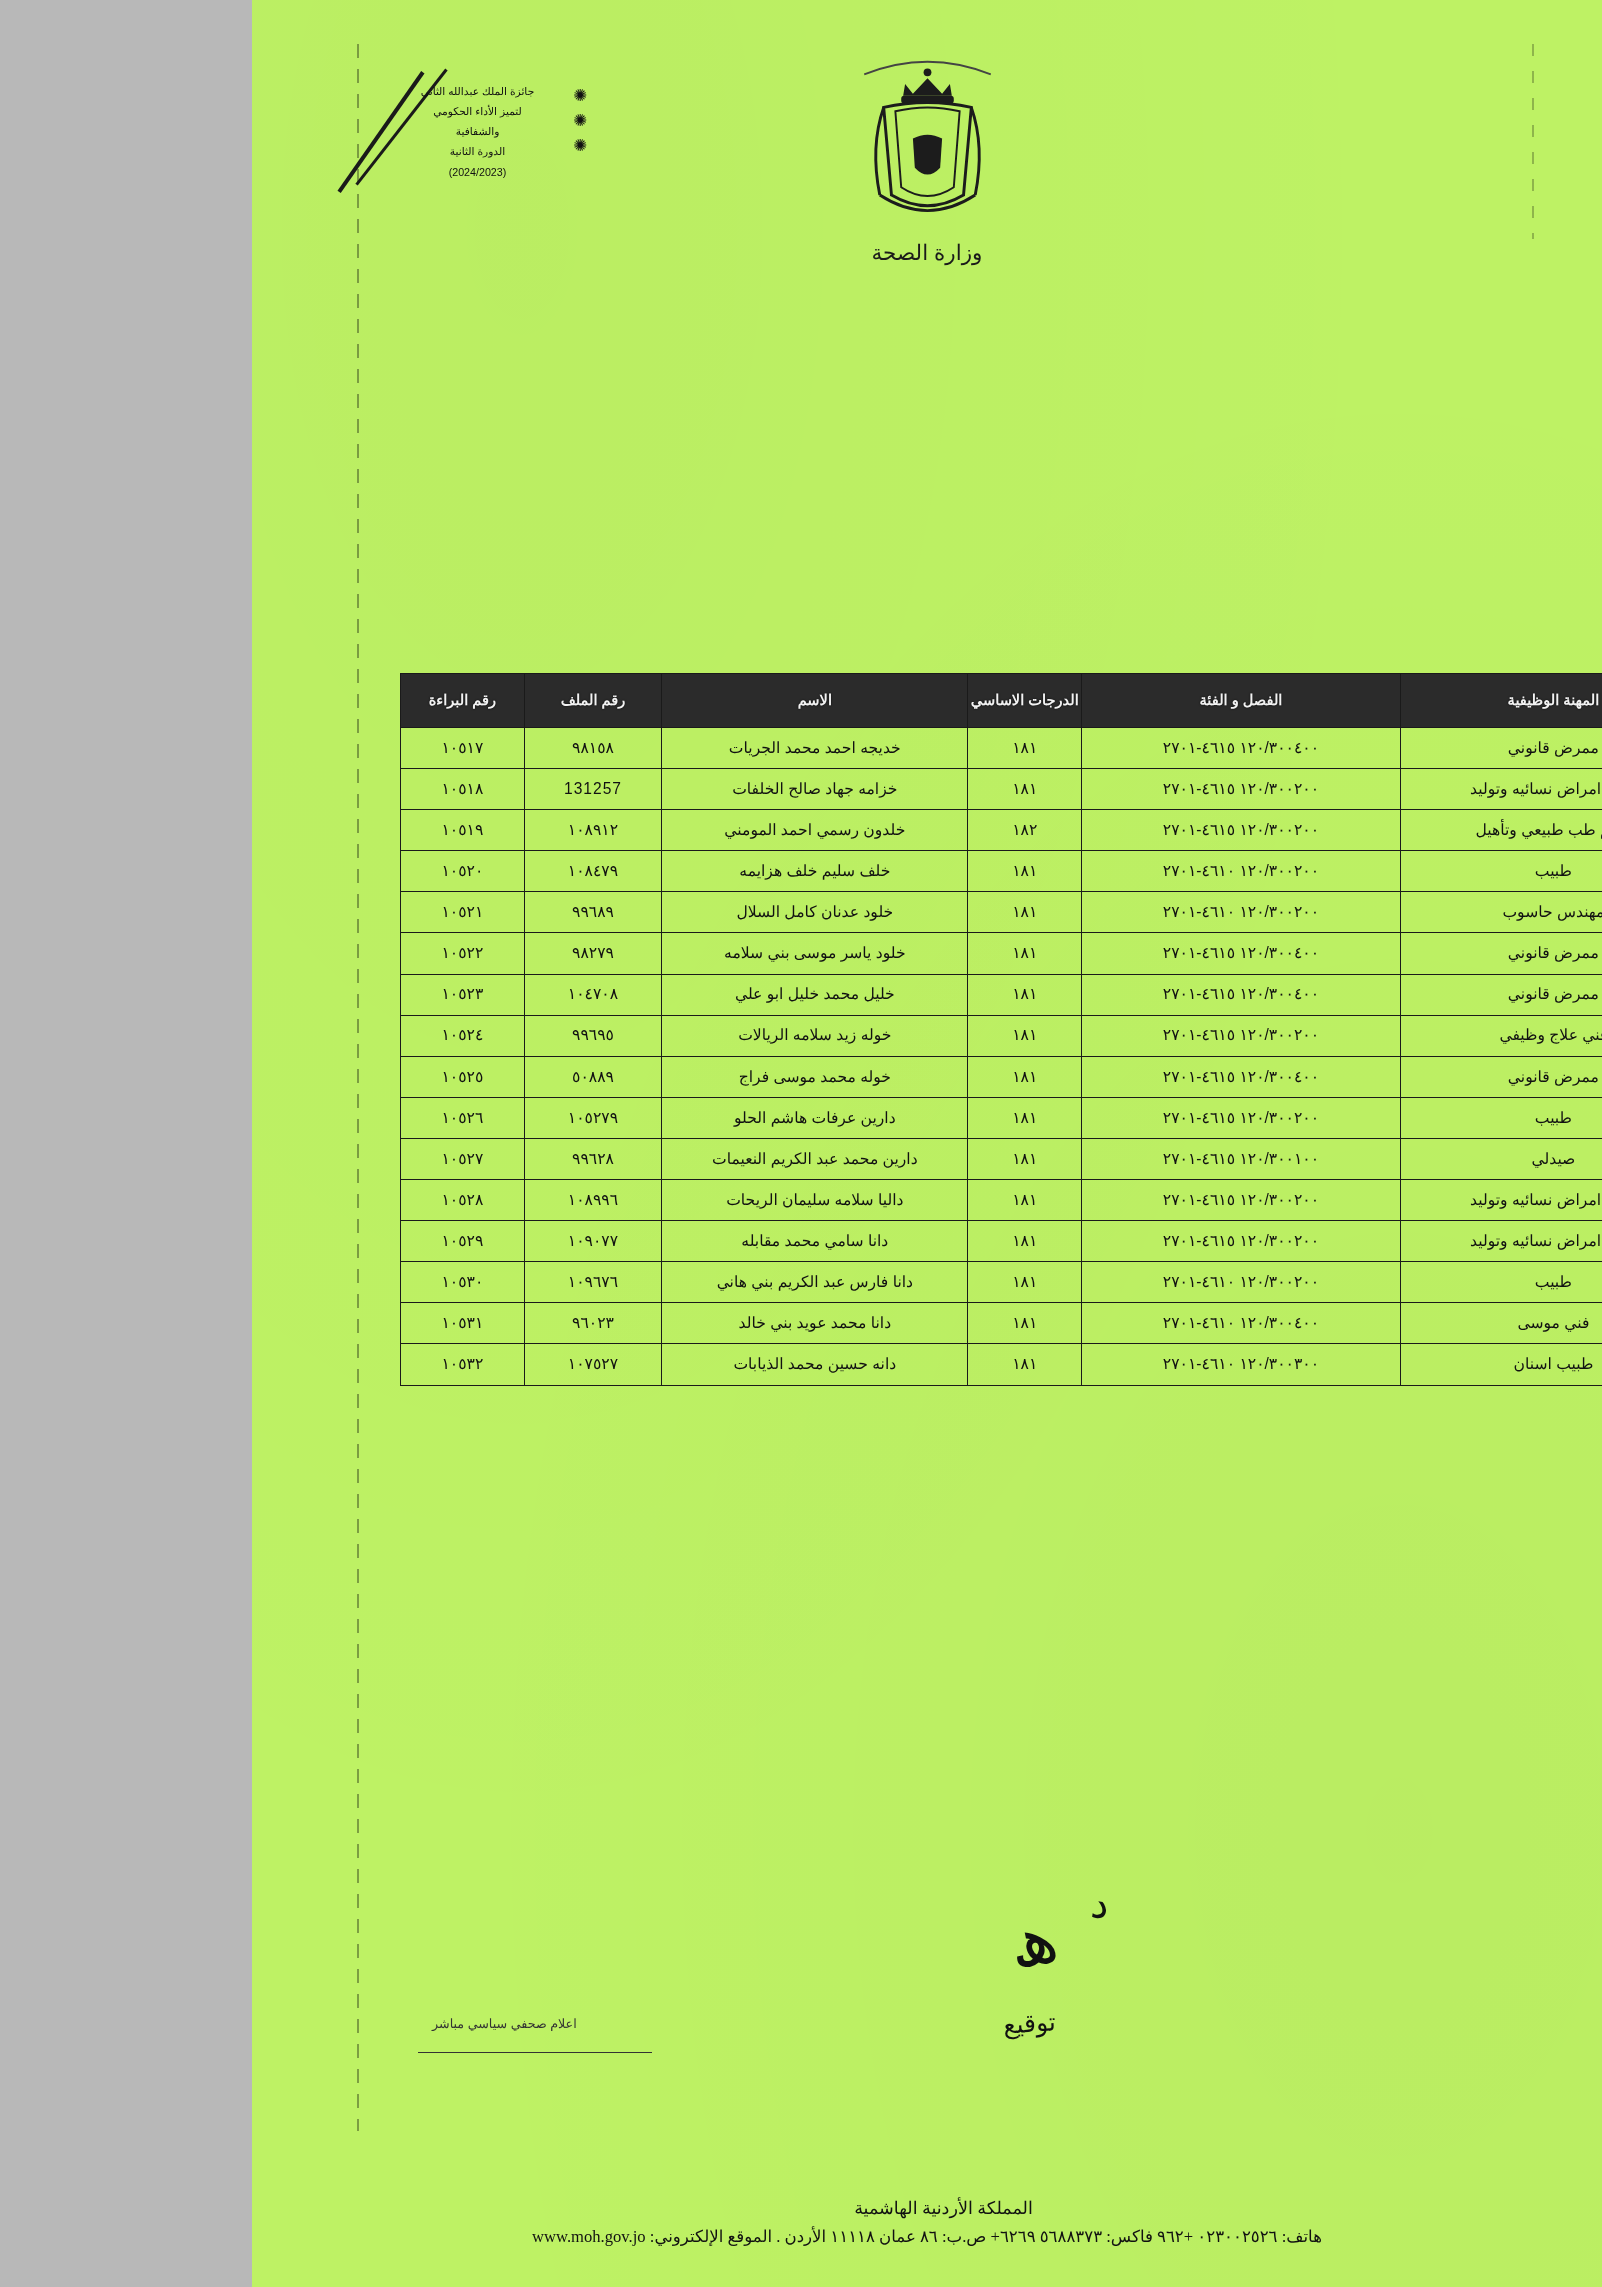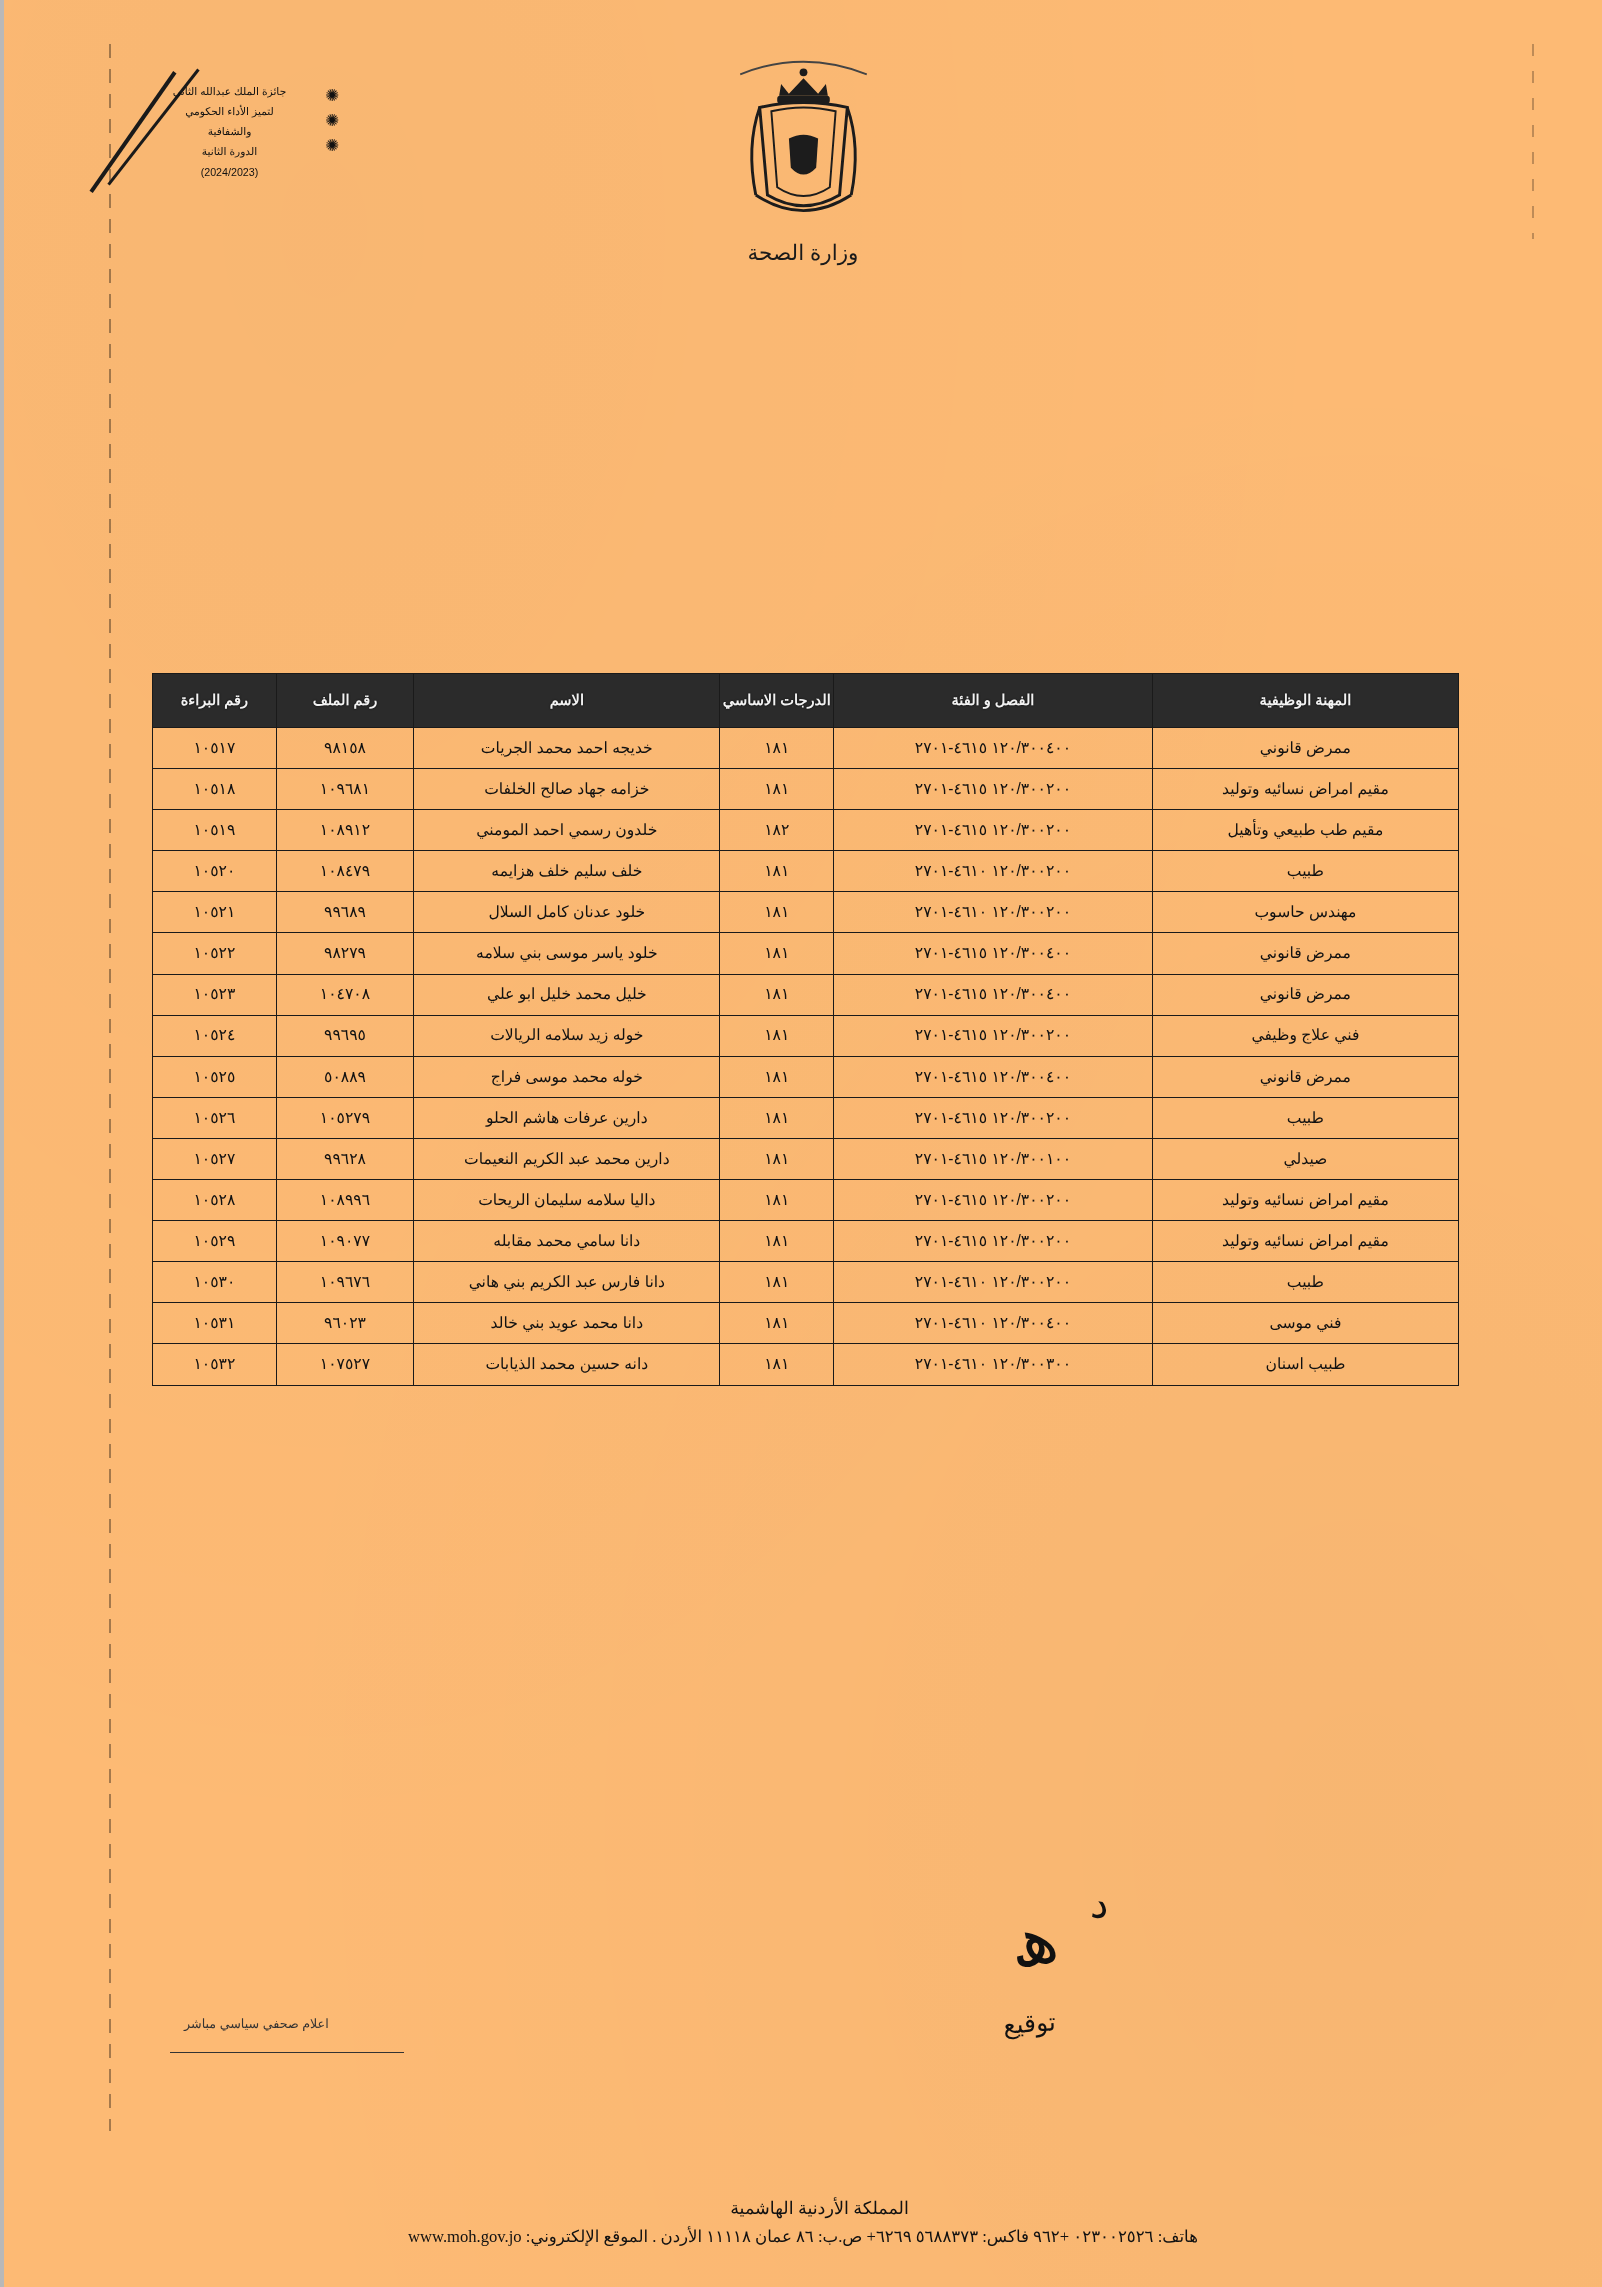--- a/index.html
+++ b/index.html
@@ -2,23 +2,23 @@
 <html lang="ar" dir="rtl"><head>
 <meta charset="utf-8">
 <style>
   html, body {
     margin: 0;
     padding: 0;
     background: #b8b8b8;
   }
   .page {
     position: relative;
-    width: 1598px;
+    width: 1350px;
     height: 2288px;
-    background: #fdba74;
+    background: #bef264;
     overflow: hidden;
     font-family: "Liberation Serif", serif;
     color: #111;
   }
   
   .page::before {
     content: "";
     position: absolute;
     inset: 0;
     background:
@@ -362,21 +362,21 @@
             <td class="c-basic">١٨١</td>
             <td class="c-name">خديجه احمد محمد الجريات</td>
             <td class="c-file">٩٨١٥٨</td>
             <td class="c-num">١٠٥١٧</td>
           </tr>
           <tr>
             <td class="c-job">مقيم امراض نسائيه وتوليد</td>
             <td class="c-class ltr">١٢٠/٣٠٠٢٠٠  ٤٦١٥-٢٧٠١</td>
             <td class="c-basic">١٨١</td>
             <td class="c-name">خزامه جهاد صالح الخلفات</td>
-            <td class="c-file">١٠٩٦٨١</td>
+            <td class="c-file">131257</td>
             <td class="c-num">١٠٥١٨</td>
           </tr>
           <tr>
             <td class="c-job">مقيم طب طبيعي وتأهيل</td>
             <td class="c-class ltr">١٢٠/٣٠٠٢٠٠  ٤٦١٥-٢٧٠١</td>
             <td class="c-basic">١٨٢</td>
             <td class="c-name">خلدون رسمي احمد المومني</td>
             <td class="c-file">١٠٨٩١٢</td>
             <td class="c-num">١٠٥١٩</td>
           </tr>

